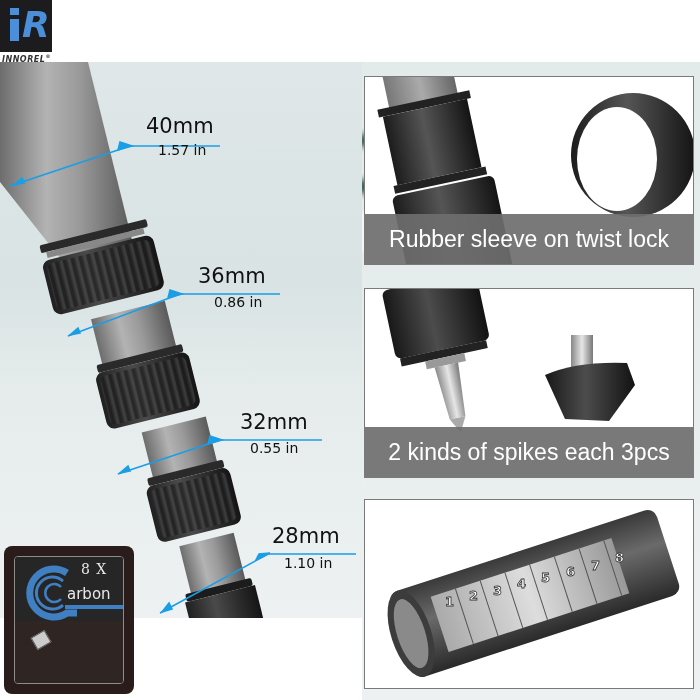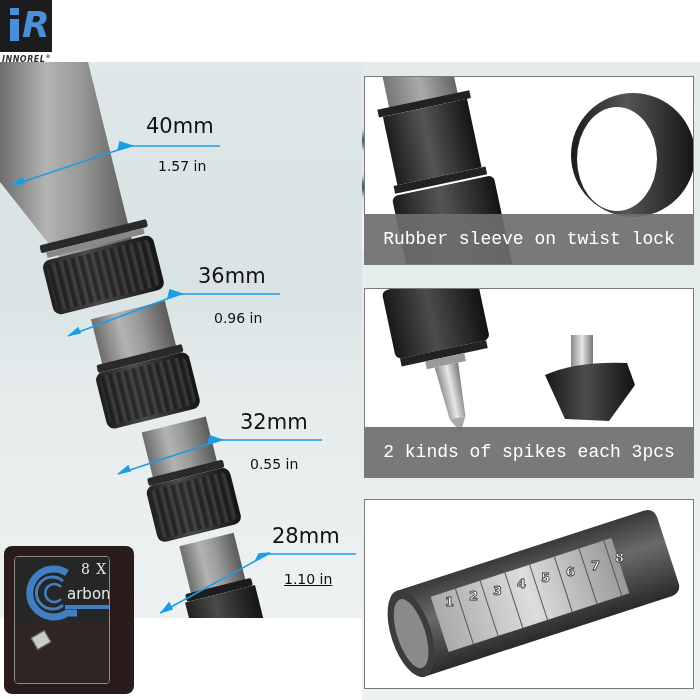--- a/index.html
+++ b/index.html
@@ -21,37 +21,37 @@
     background: linear-gradient(180deg, #e3eaea 0%, #e7eded 50%, #eef1f1 100%); overflow: hidden; }
   .leaf { position: absolute; background: #1f4a3a; border-radius: 50%; filter: blur(3px); opacity: 0.85; }
   .pot { position: absolute; background: #f4f6f6; border-radius: 6px; filter: blur(2px); }
 
   
   .leg { position: absolute; left: 0; top: 0; width: 362px; height: 638px; }
 
   
   .dim { position: absolute; }
   .dim .mm { position: absolute; font-family: "DejaVu Sans", sans-serif; font-size: 21px; color: #111; white-space: nowrap; }
-  .dim .inch { position: absolute; font-family: "DejaVu Sans", sans-serif; font-size: 14px; color: #111; white-space: nowrap; margin-top: 16px; }
+  .dim .inch { position: absolute; font-family: "DejaVu Sans", sans-serif; font-size: 14px; color: #111; white-space: nowrap; }
 
   
   .badge { position: absolute; left: 4px; top: 546px; width: 130px; height: 148px; background: #2a1c1b; border-radius: 8px; }
-  .badge-inner { position: absolute; left: 10px; top: 10px; width: 96px; height: 128px; border: 1px solid #8c8c8c; border-radius: 4px; overflow: hidden; }
+  .badge-inner { position: absolute; left: 10px; top: 10px; width: 110px; height: 128px; border: 1px solid #8c8c8c; border-radius: 4px; overflow: hidden; }
   .badge-top { position: absolute; left: 0; top: 0; width: 110px; height: 64px; background: #262626; }
   .badge-bot { position: absolute; left: 0; top: 64px; width: 110px; height: 64px; background: #2f2523; }
   .badge-8x { position: absolute; left: 66px; top: 4px; font-family: "DejaVu Serif", serif; font-size: 14px; color: #e8e8e8; letter-spacing: 1px; }
   .badge-carbon { position: absolute; left: 52px; top: 28px; font-family: "DejaVu Sans", sans-serif; font-size: 15px; color: #e8e8e8; }
 
   
   .card { position: absolute; left: 364px; width: 330px; background: #fff; border: 1px solid #7a7a7a; overflow: hidden; }
   .card1 { top: 76px; height: 189px; }
   .card2 { top: 288px; height: 190px; }
   .card3 { top: 499px; height: 190px; }
   .caption { position: absolute; left: 0; bottom: 0; width: 100%; height: 50px; background: rgba(110,110,110,0.92); color: #fff;
-    font-family: Liberation Mono, monospace; font-size: 18px; line-height: 50px; text-align: center; white-space: nowrap; }
+    font-family: Liberation Sans, sans-serif; font-size: 23px; line-height: 50px; text-align: center; white-space: nowrap; }
   .card3 .caption { height: 48px; line-height: 48px; }
 </style>
 </head>
 <body>
 
 <div class="header">
   <div class="logo-box">
     <div class="logo-i">
       <div class="dot"></div>
         <div class="stem"></div>
@@ -133,29 +133,29 @@
       <polygon points="256,498 270,491 259,492"></polygon>
     </g>
   </svg>
 
   <div class="dim" style="left:146px; top:52px;">
     <span class="mm" style="left:0; top:0;">40mm</span>
     <span class="inch" style="left:12px; top:28px;">1.57 in</span>
   </div>
   <div class="dim" style="left:198px; top:202px;">
     <span class="mm" style="left:0; top:0;">36mm</span>
-    <span class="inch" style="left:16px; top:30px;">0.96 in</span>
+    <span class="inch" style="left:16px; top:30px;">0.86 in</span>
   </div>
   <div class="dim" style="left:240px; top:348px;">
     <span class="mm" style="left:0; top:0;text-align:center;">32mm</span>
     <span class="inch" style="left:10px; top:30px;">0.55 in</span>
   </div>
   <div class="dim" style="left:272px; top:462px;">
     <span class="mm" style="left:0; top:0;">28mm</span>
-    <span class="inch" style="left:12px; top:31px;text-decoration:underline;">1.10 in</span>
+    <span class="inch" style="left:12px; top:31px;">1.10 in</span>
   </div>
 </div>
 
 <div class="right-bg">
   <div class="leaf" style="left:-10px; top:70px; width:40px; height:14px; transform:rotate(-10deg);"></div>
   <div class="leaf" style="left:-20px; top:118px; width:50px; height:14px; transform:rotate(8deg);"></div>
   <div class="pot" style="left:-4px; top:150px; width:20px; height:40px;"></div>
 </div>
 
 <div class="badge">

